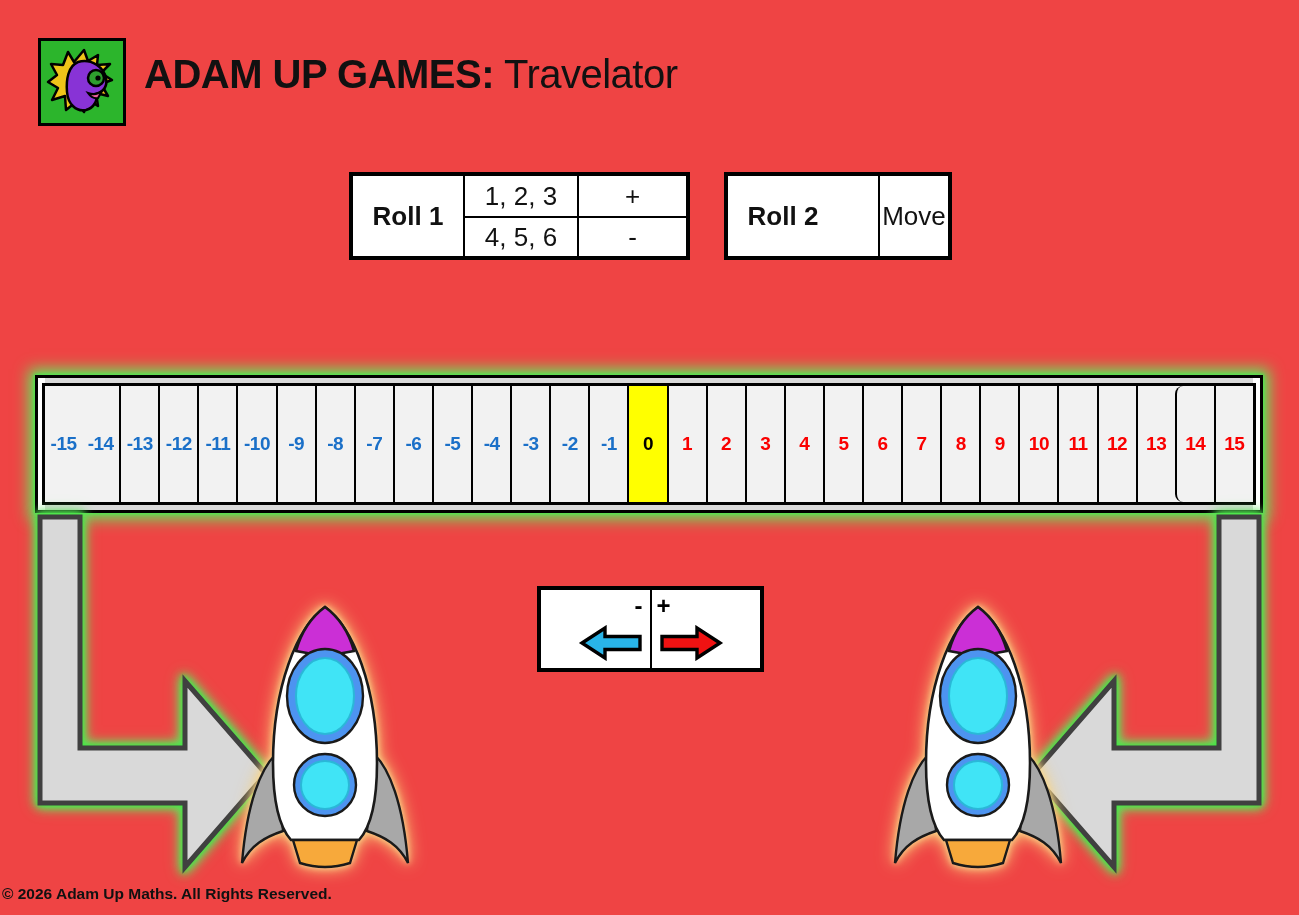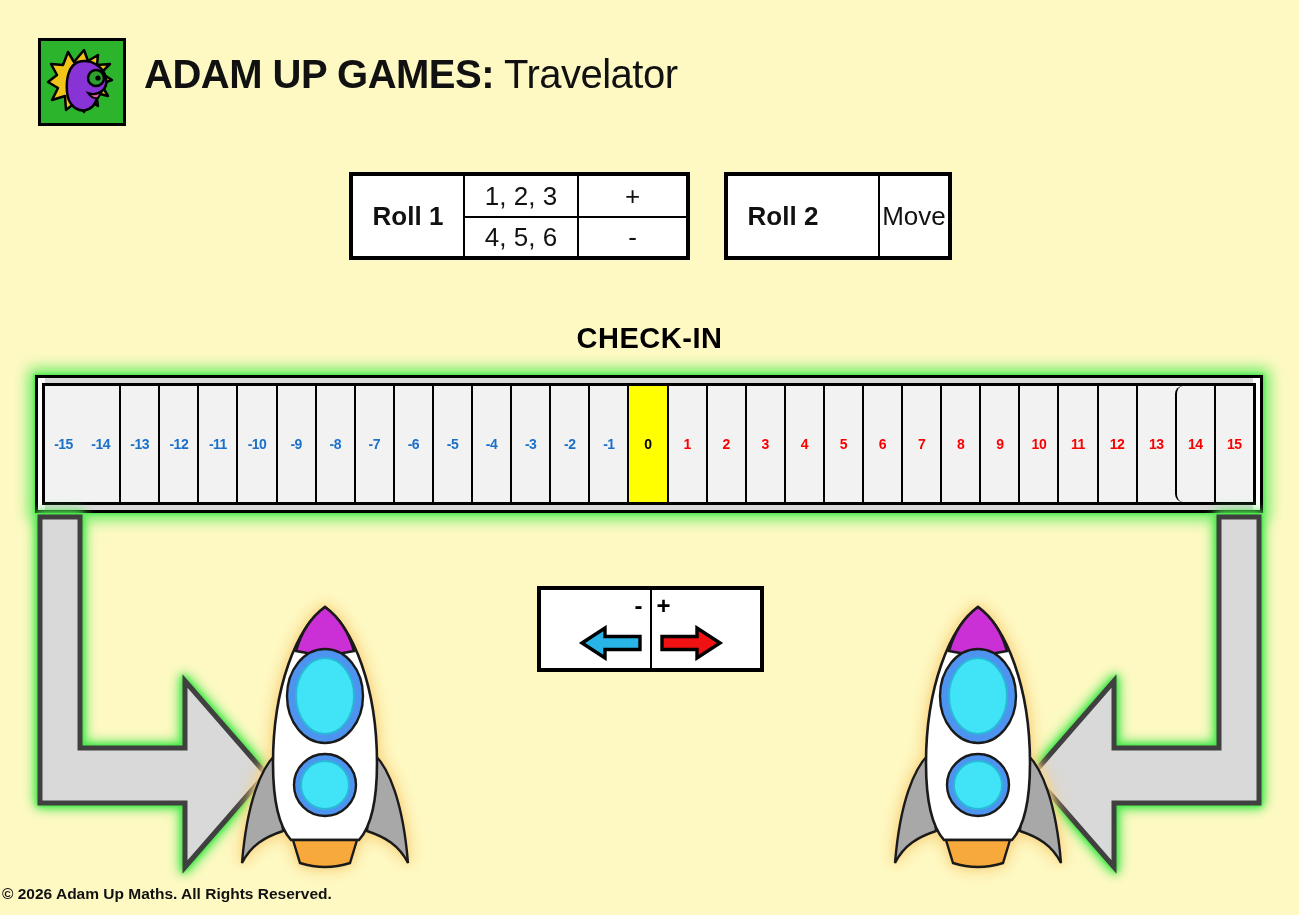--- a/index.html
+++ b/index.html
@@ -1,18 +1,18 @@
 <!DOCTYPE html>
 <html><head>
 <meta charset="utf-8">
 <style>
   * { margin:0; padding:0; box-sizing:border-box; }
   html,body { background:#ffffff; }
   body { font-family:"Liberation Sans", sans-serif; }
-  .page { position:relative; width:1299px; height:915px; background:#fef9c3; overflow:hidden; }
+  .page { position:relative; width:1299px; height:915px; background:#ef4444; overflow:hidden; }
 
   
   .logo { position:absolute; left:38px; top:38px; width:88px; height:88px; }
   .title { position:absolute; left:144px; top:52px; font-size:40px; color:#111; white-space:nowrap; letter-spacing:-0.5px; }
   .title b { font-weight:800; }
 
   
   .tbl { position:absolute; top:172px; height:88px; border:4px solid #000; display:grid; background:#fff; font-size:26px; color:#111; }
   .tbl .cell { display:flex; align-items:center; justify-content:center; }
   #roll1 { left:349px; width:341px; grid-template-columns:110px 114px 1fr; grid-template-rows:1fr 1fr; }
@@ -26,21 +26,21 @@
   .checkin { position:absolute; top:322px; left:0; width:100%; text-align:center; font-size:29px; font-weight:800; color:#000; letter-spacing:0.5px; }
 
   
   .numberline { position:absolute; left:35px; top:375px; width:1228px; height:138px;
     border:3px solid #000; background:#fff; padding:5px 4px;
     box-shadow:0 0 3px 1px #4ae74a, 0 0 14px 6px #5ded5d; }
   .numberline::before, .numberline::after { content:""; position:absolute; left:7px; right:7px; height:5px; background:#d9d9d9; }
   .numberline::before { top:0; }
   .numberline::after { bottom:0; }
   .nl-inner { position:relative; width:100%; height:100%; border:3px solid #000; background:#f2f2f2; display:flex; }
-  .nl-cell { flex:1 1 0; display:flex; align-items:center; justify-content:center; font-weight:700; font-size:14px; letter-spacing:-0.5px; }
+  .nl-cell { flex:1 1 0; display:flex; align-items:center; justify-content:center; font-weight:700; font-size:19px; letter-spacing:-0.5px; }
   .nl-cell + .nl-cell { border-left:2px solid #000; }
   .nl-cell.wide { justify-content:space-around; }
   .nl-zero { background:#ffff00; }
 
   
   .arrows-layer { position:absolute; left:0; top:0; width:1299px; height:915px; pointer-events:none; }
   .elbow { fill:#d9d9d9; stroke:#404040; stroke-width:5; stroke-linejoin:miter;
     filter:drop-shadow(0 0 2px #3ce43c) drop-shadow(0 0 4px #4fe84f) drop-shadow(0 0 6px #62ec62); }
 
   
@@ -84,21 +84,20 @@
     <div class="cell bl">+</div>
     <div class="cell bl bt">4, 5, 6</div>
     <div class="cell bl bt">-</div>
   </div>
 
   <div class="tbl" id="roll2">
     <div class="cell hdr">Roll 2</div>
     <div class="cell bl">Move</div>
   </div>
 
-  <div class="checkin">CHECK-IN</div>
 
   <div class="numberline">
     <div class="nl-inner">
         <div class="nl-cell wide" style="flex: 2 1 0px;">
           <span style="color: rgb(27, 112, 200);">-15</span>
           <span style="color: rgb(27, 112, 200);">-14</span>
         </div>
         <div class="nl-cell" style="flex: 1 1 0px;">
           <span style="color: rgb(27, 112, 200);">-13</span>
         </div>

